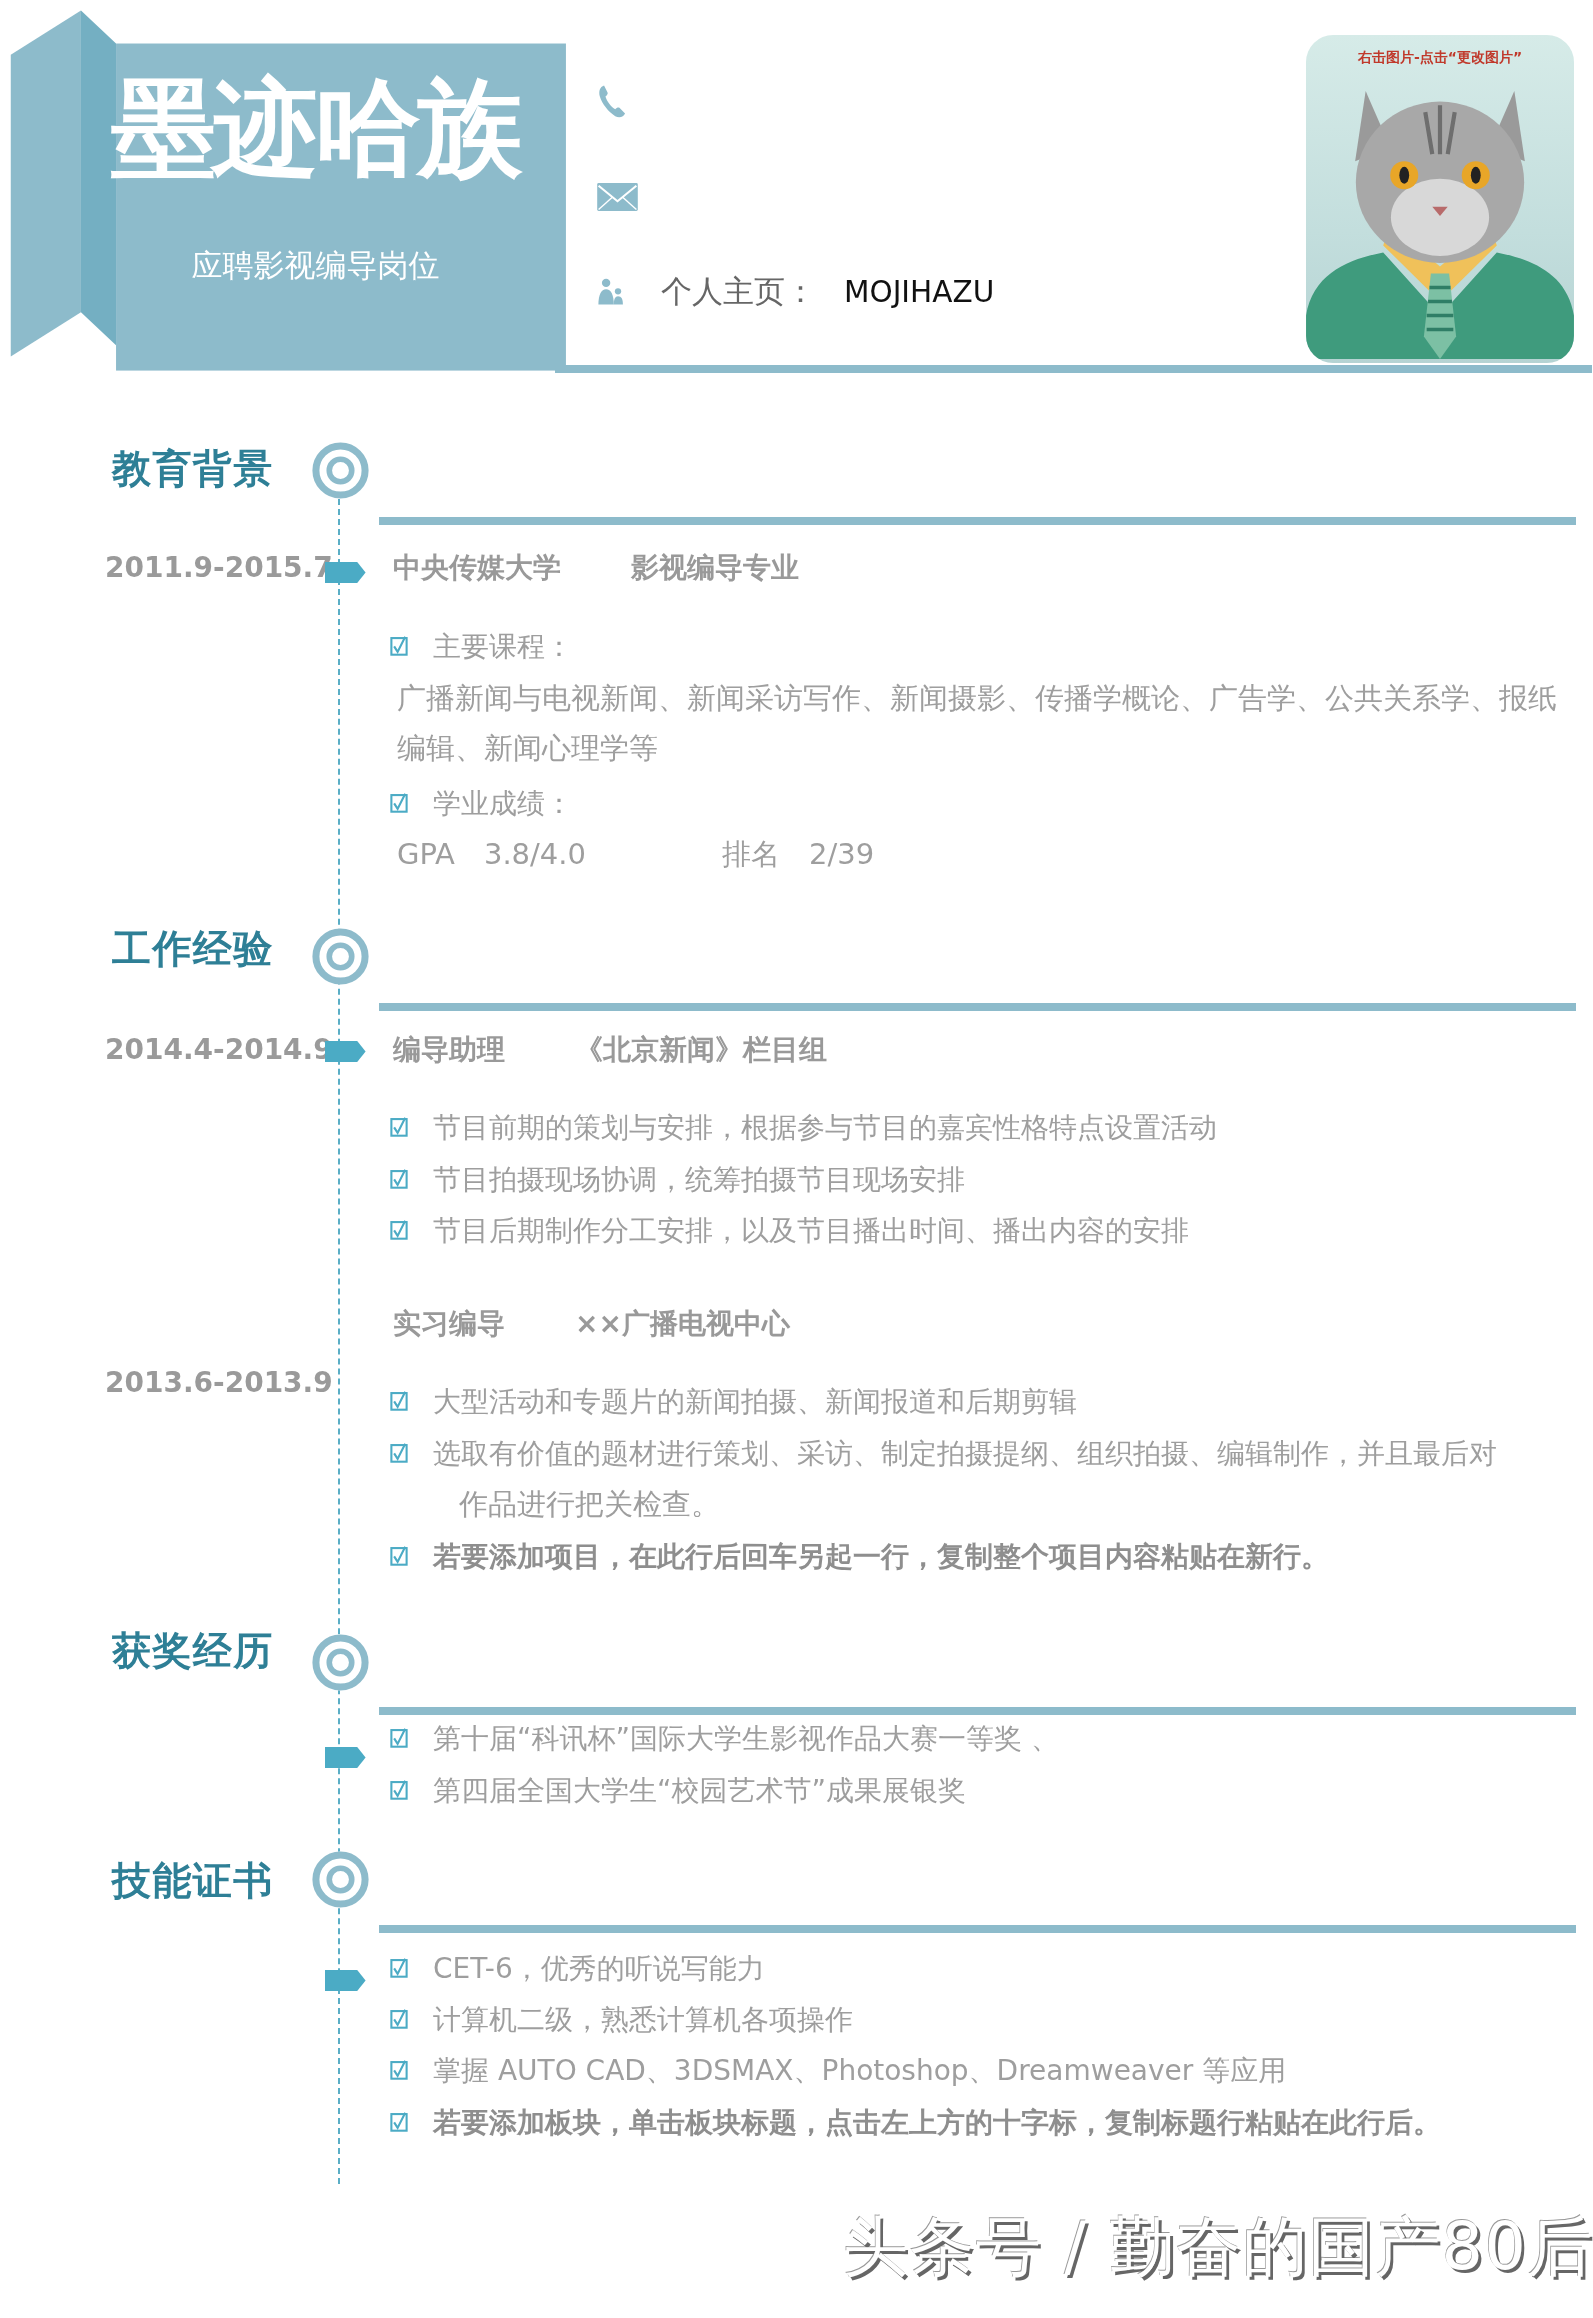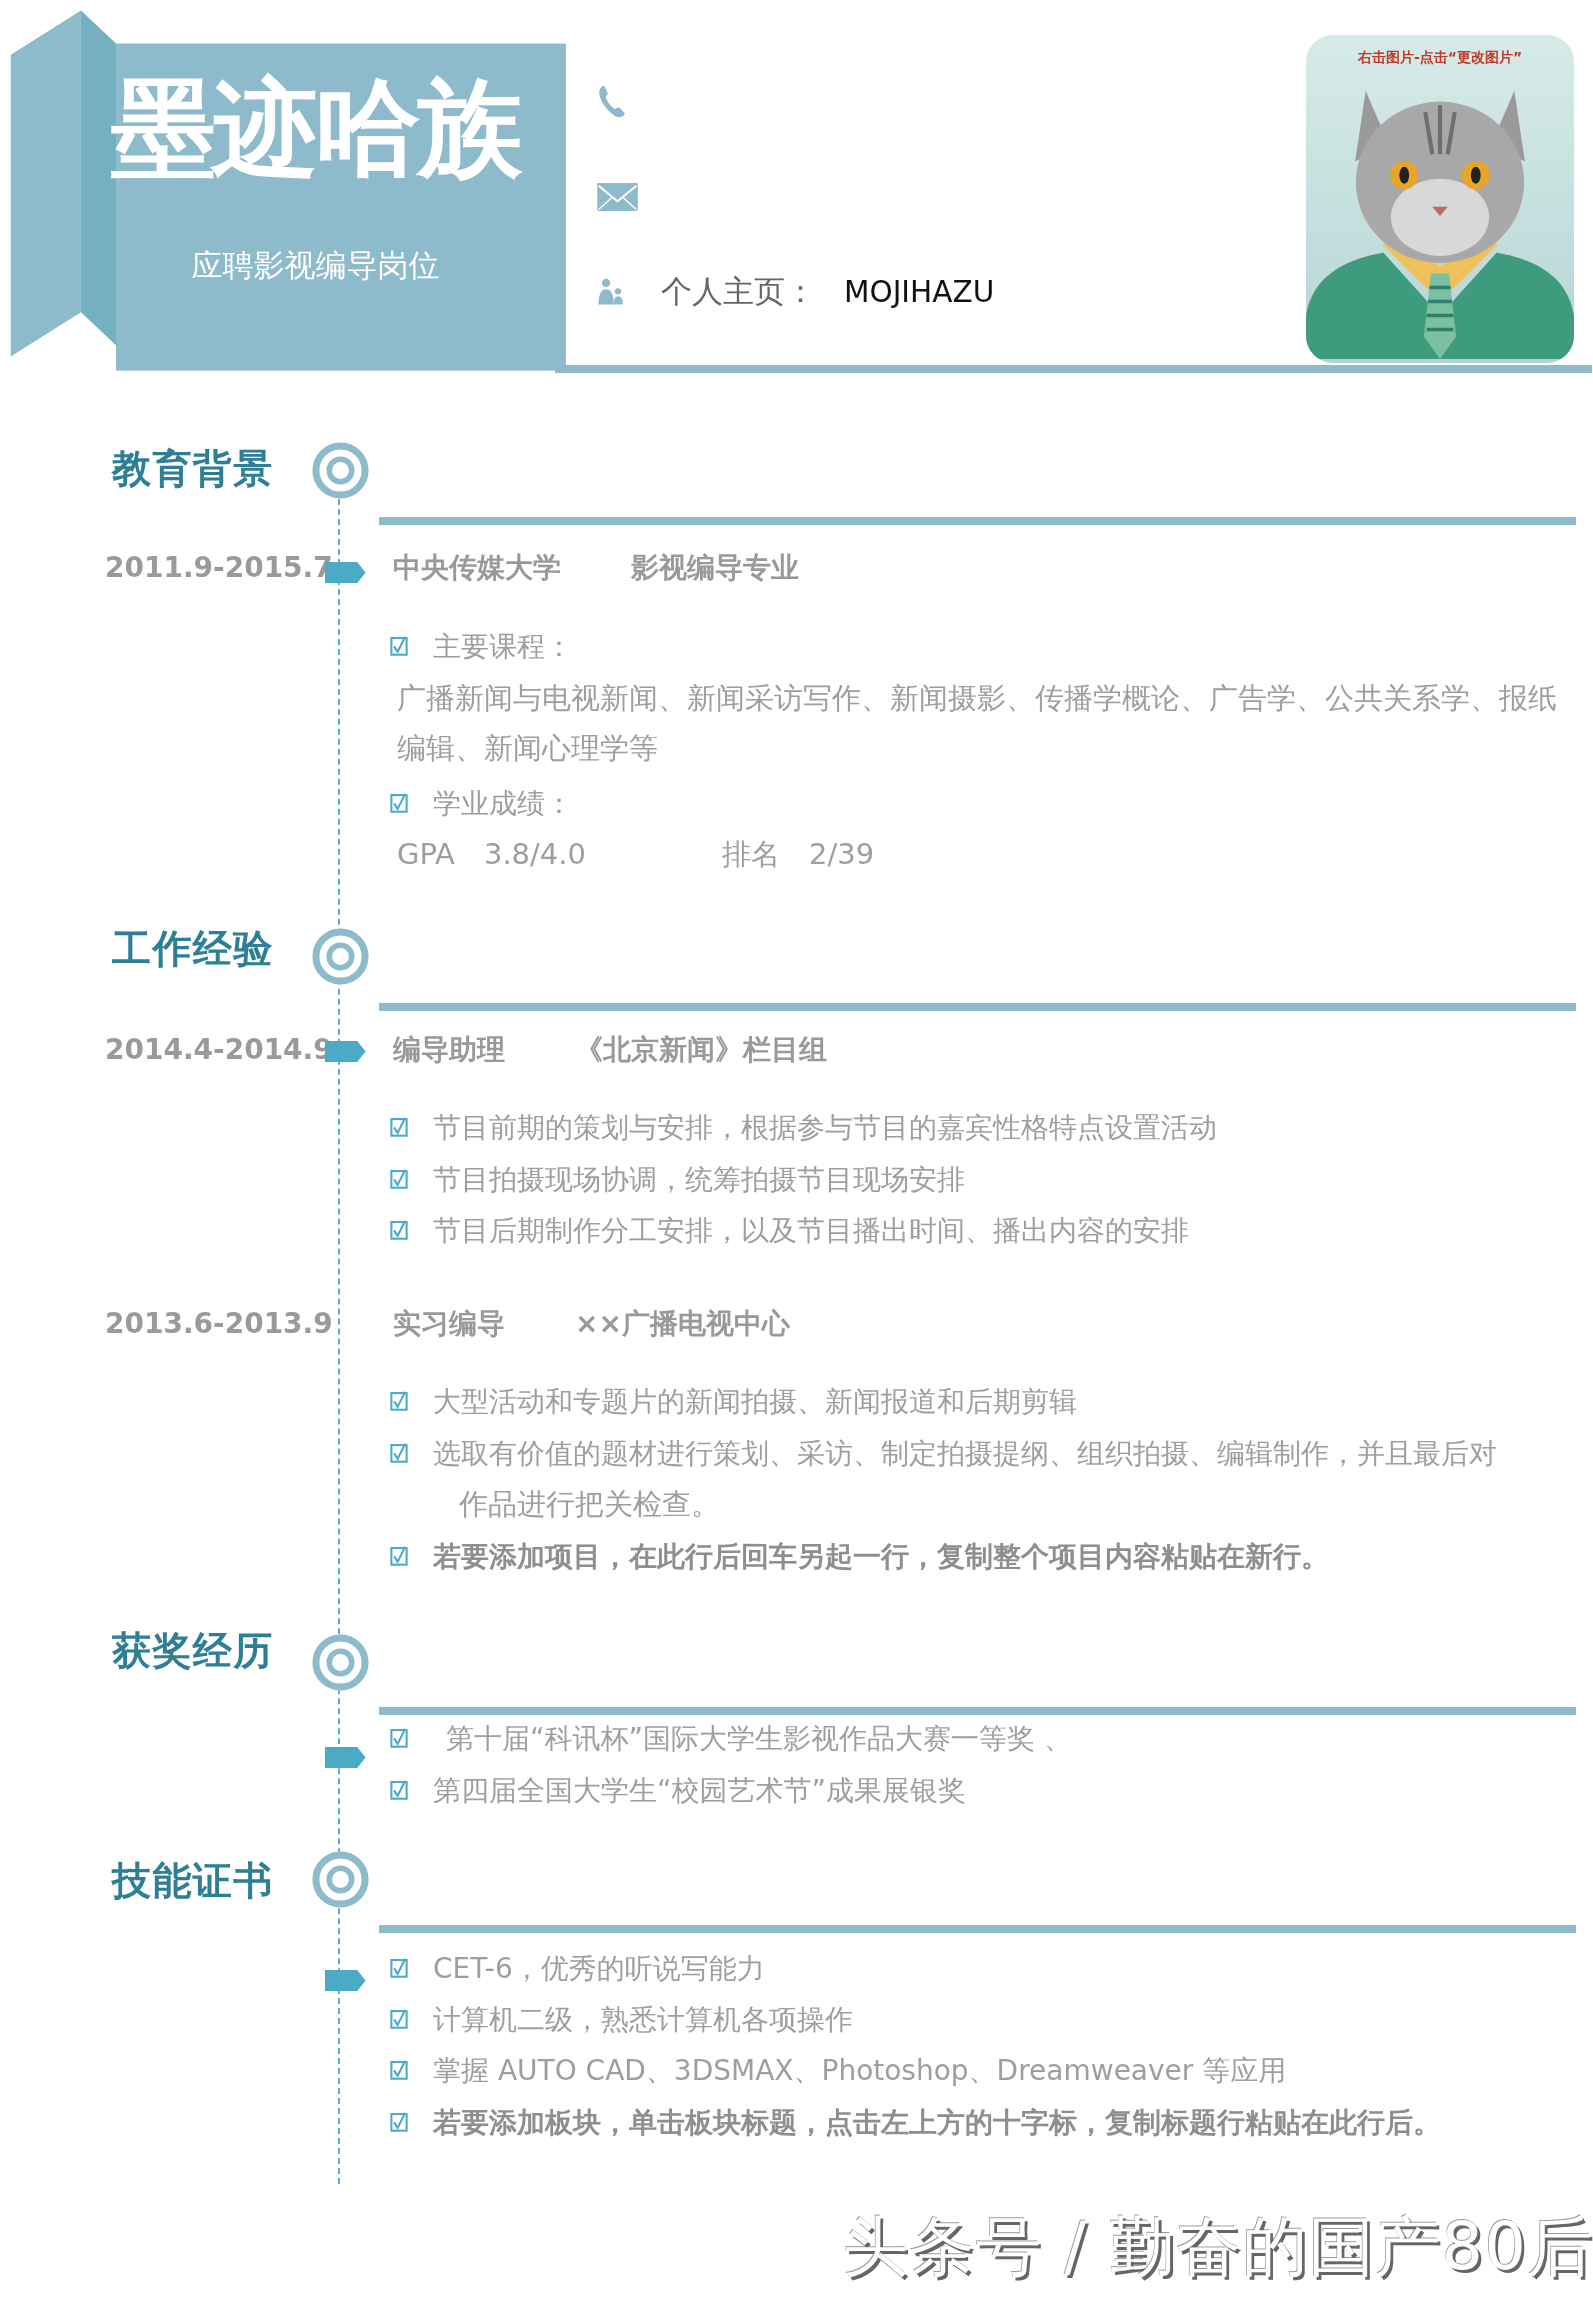--- a/index.html
+++ b/index.html
@@ -190,21 +190,21 @@
   <span class="btext">节目拍摄现场协调，统筹拍摄节目现场安排</span>
 </div>
 <div class="bullet" style="top:1205px;">
   <svg class="chk" viewBox="0 0 26 40">
       <rect x="2" y="10" width="22" height="24" fill="none" stroke="#4BABC5" stroke-width="3"></rect>
       <path d="M6 22 L11 30 L22 8" fill="none" stroke="#4BABC5" stroke-width="3"></path>
     </svg>
   <span class="btext">节目后期制作分工安排，以及节目播出时间、播出内容的安排</span>
 </div>
 
-<div class="date" style="top:1306px;">2013.6-2013.9</div>
+<div class="date" style="top:1365px;">2013.6-2013.9</div>
 <div class="entry-head" style="top:1306px;">
   <span>实习编导</span><span>××广播电视中心</span>
 </div>
 
 <div class="bullet" style="top:1376px;">
   <svg class="chk" viewBox="0 0 26 40">
       <rect x="2" y="10" width="22" height="24" fill="none" stroke="#4BABC5" stroke-width="3"></rect>
       <path d="M6 22 L11 30 L22 8" fill="none" stroke="#4BABC5" stroke-width="3"></path>
     </svg>
   <span class="btext">大型活动和专题片的新闻拍摄、新闻报道和后期剪辑</span>
@@ -228,21 +228,21 @@
 <div class="section-title" style="top:1626px;">获奖经历</div>
 <svg class="target" style="left:311px; top:1633px;" viewBox="0 0 84 84">
   <circle cx="42" cy="42" r="40" fill="#ffffff"></circle>
   <circle cx="42" cy="42" r="35" fill="none" stroke="#8DBBCB" stroke-width="10"></circle>
   <circle cx="42" cy="42" r="16" fill="none" stroke="#8DBBCB" stroke-width="8"></circle>
 </svg>
 <div class="hr-line" style="left:379px; top:1707px; width:1197px;"></div>
 <svg class="tag" style="top:1747px;" viewBox="0 0 60 30">
   <polygon points="0,0 46,0 58,15 46,30 0,30" fill="#4BABC5"></polygon>
 </svg>
-<div class="bullet" style="top:1713px;gap:13px;">
+<div class="bullet" style="top:1713px;">
   <svg class="chk" viewBox="0 0 26 40">
       <rect x="2" y="10" width="22" height="24" fill="none" stroke="#4BABC5" stroke-width="3"></rect>
       <path d="M6 22 L11 30 L22 8" fill="none" stroke="#4BABC5" stroke-width="3"></path>
     </svg>
   <span class="btext">第十届“科讯杯”国际大学生影视作品大赛一等奖 、</span>
 </div>
 <div class="bullet" style="top:1765px;">
   <svg class="chk" viewBox="0 0 26 40">
       <rect x="2" y="10" width="22" height="24" fill="none" stroke="#4BABC5" stroke-width="3"></rect>
       <path d="M6 22 L11 30 L22 8" fill="none" stroke="#4BABC5" stroke-width="3"></path>

